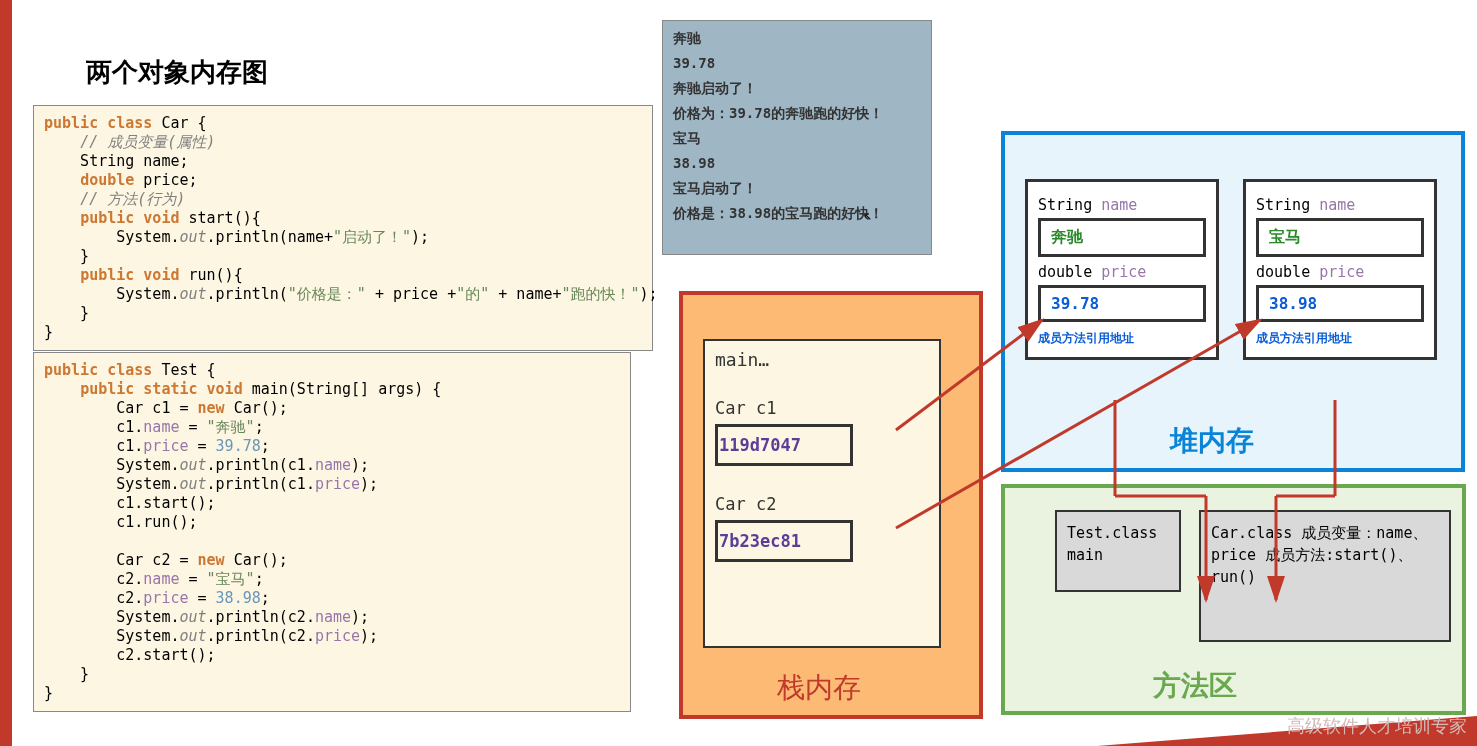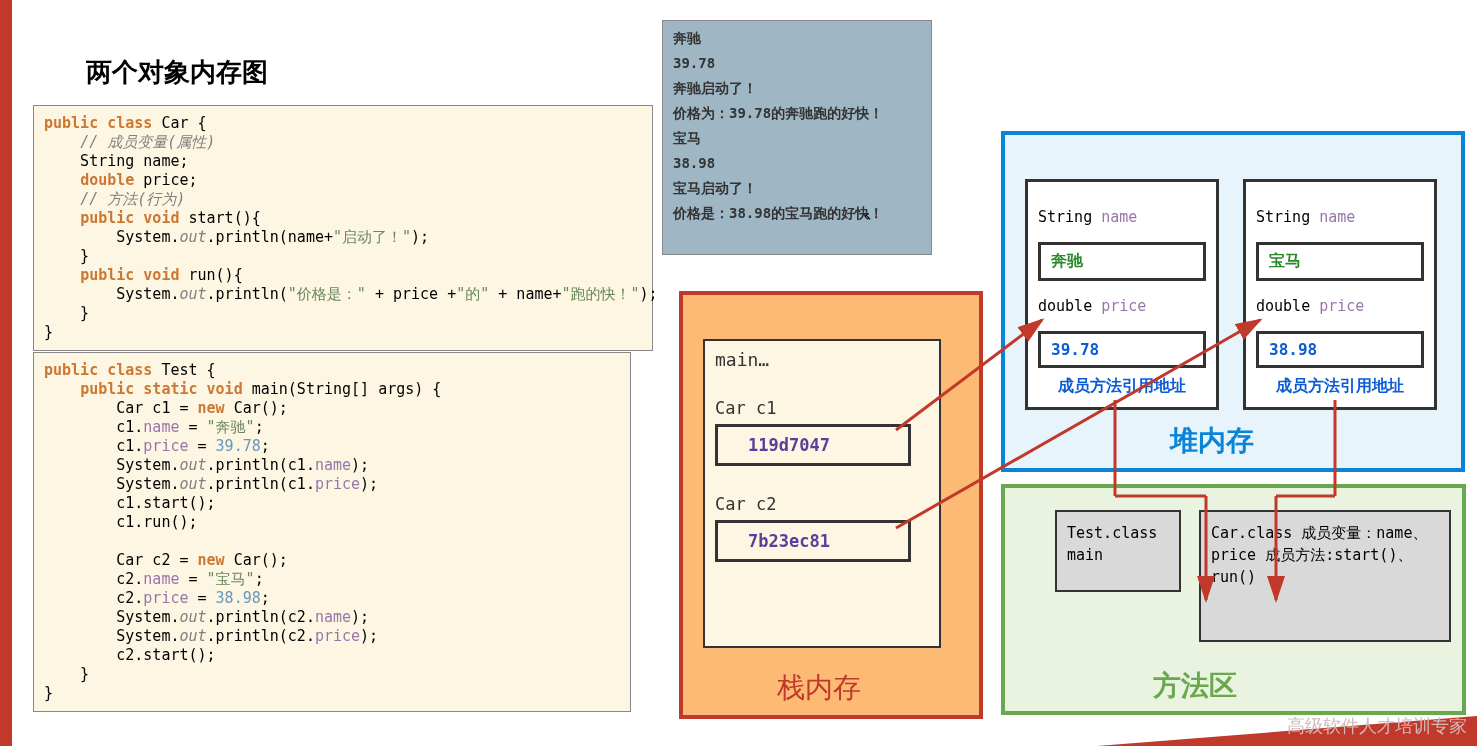--- a/index.html
+++ b/index.html
@@ -13,30 +13,30 @@
 .code-box .str{color:#6a8759}
 .code-box .num{color:#6897bb}
 .code-box .fld{color:#9876aa}
 .hl-line{background:#fcd7b4;display:inline-block;width:100%}
 .console{position:absolute;left:662px;top:20px;width:248px;height:223px;background:#9fb6c5;border:1px solid #888;padding:5px 10px;font-size:14px;line-height:25px;font-weight:bold;color:#333}
 .cursor{position:absolute;left:864px;top:208px;font-size:13px}
 .stack-area{position:absolute;left:679px;top:291px;width:296px;height:420px;border:4px solid #c0392b;background:#fdba74}
 .stack-frame{position:absolute;left:20px;top:44px;width:214px;height:285px;border:2px solid #333;background:#fdf6e3;padding:10px}
 .stack-label{position:absolute;left:94px;bottom:8px;font-size:28px;font-weight:normal;color:#c0392b}
 .var-label{font-family:Consolas,monospace;font-size:17px;color:#333;margin:8px 0 6px 0}
-.addr-box{border:3px solid #333;padding:8px 30px;font-family:Consolas,monospace;font-size:17px;font-weight:bold;color:#5c3d99;background:#fdf6e3;width:130px}
+.addr-box{border:3px solid #333;padding:8px 1px;font-family:Consolas,monospace;font-size:17px;font-weight:bold;color:#5c3d99;background:#fdf6e3;width:130px}
 .heap-area{position:absolute;left:1001px;top:131px;width:456px;height:333px;border:4px solid #0a84d6;background:#e8f4fb}
 .heap-label{position:absolute;left:165px;bottom:8px;font-size:28px;font-weight:bold;color:#0a84d6}
 .obj-box{position:absolute;border:3px solid #333;background:#fff;padding:10px;width:168px}
-.obj-field-label{font-family:Consolas,monospace;font-size:15px;margin:16px 0}
+.obj-field-label{font-family:Consolas,monospace;font-size:15px;margin:4px 0}
 .obj-field-label .nm{color:#9876aa}
 .obj-input{border:3px solid #333;padding:6px 10px;font-family:Consolas,monospace;font-size:16px;font-weight:bold;margin-bottom:6px}
 .obj-input.green{color:#2a8a2a}
 .obj-input.blue{color:#0a5cd6}
-.method-ref{color:#0a5cd6;font-size:16px;font-weight:bold;text-align:center;margin-top:8px}
+.method-ref{color:#0a5cd6;font-size:12px;font-weight:bold;margin-top:8px}
 .method-area{position:absolute;left:1001px;top:484px;width:457px;height:223px;border:4px solid #6aa84f;background:#eaf3e0}
 .method-label{position:absolute;left:148px;bottom:6px;font-size:28px;font-weight:bold;color:#6aa84f}
 .class-box{position:absolute;border:2px solid #333;background:#d9d9d9;padding:10px;font-family:Consolas,monospace;font-size:15px;line-height:22px}
 svg.arrows{position:absolute;left:0;top:0;width:1477px;height:746px;pointer-events:none}
 .footer{position:absolute;right:10px;bottom:8px;color:#d4b8b8;font-size:18px;}
 .footer-bar{position:absolute;right:0;bottom:0;width:0;height:0;border-right:380px solid #c0392b;border-top:30px solid transparent}
 </style>
 </head>
 <body>
 

